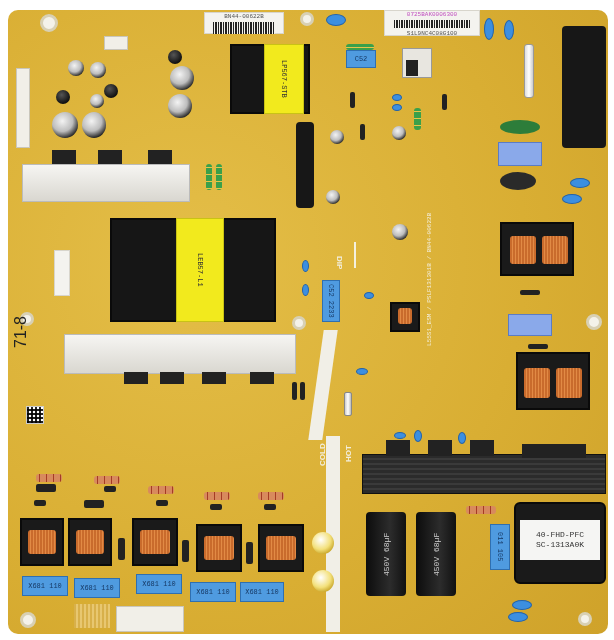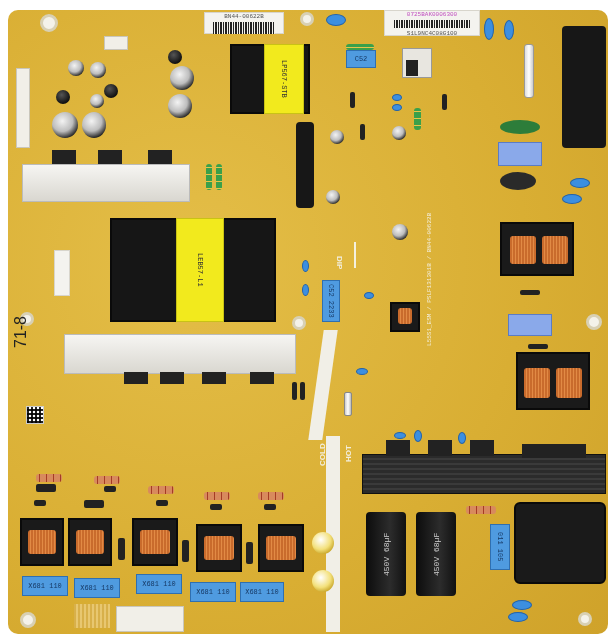--- a/index.html
+++ b/index.html
@@ -181,20 +181,24 @@
 
   <div class="abs cap-bulk" style="left:366px;top:512px;width:40px;height:84px;">
     <span>450V 68µF</span>
   </div>
   <div class="abs cap-bulk" style="left:416px;top:512px;width:40px;height:84px;">
     <span>450V 68µF</span>
   </div>
   <div class="abs resistor" style="left:466px;top:506px;width:30px;height:8px;"></div>
 
   <div class="abs coil-box" style="left:514px;top:502px;width:92px;height:82px;border-radius:6px;"></div>
+  <div class="abs pfc-label" style="left:520px;top:520px;width:80px;height:40px;">
+    <span>40-FHD-PFC</span>
+    <span>SC-1313A0K</span>
+  </div>
   <div class="abs cap-blue" style="left:490px;top:524px;width:20px;height:46px;writing-mode:vertical-rl;">
     <span>011 105</span>
   </div>
   <div class="abs disc" style="left:512px;top:600px;width:20px;height:10px;"></div>
   <div class="abs disc" style="left:508px;top:612px;width:20px;height:10px;"></div>
 
   <div class="abs resistor" style="left:36px;top:474px;width:26px;height:8px;"></div>
   <div class="abs resistor" style="left:94px;top:476px;width:26px;height:8px;"></div>
   <div class="abs resistor" style="left:148px;top:486px;width:26px;height:8px;"></div>
   <div class="abs resistor" style="left:204px;top:492px;width:26px;height:8px;"></div>

